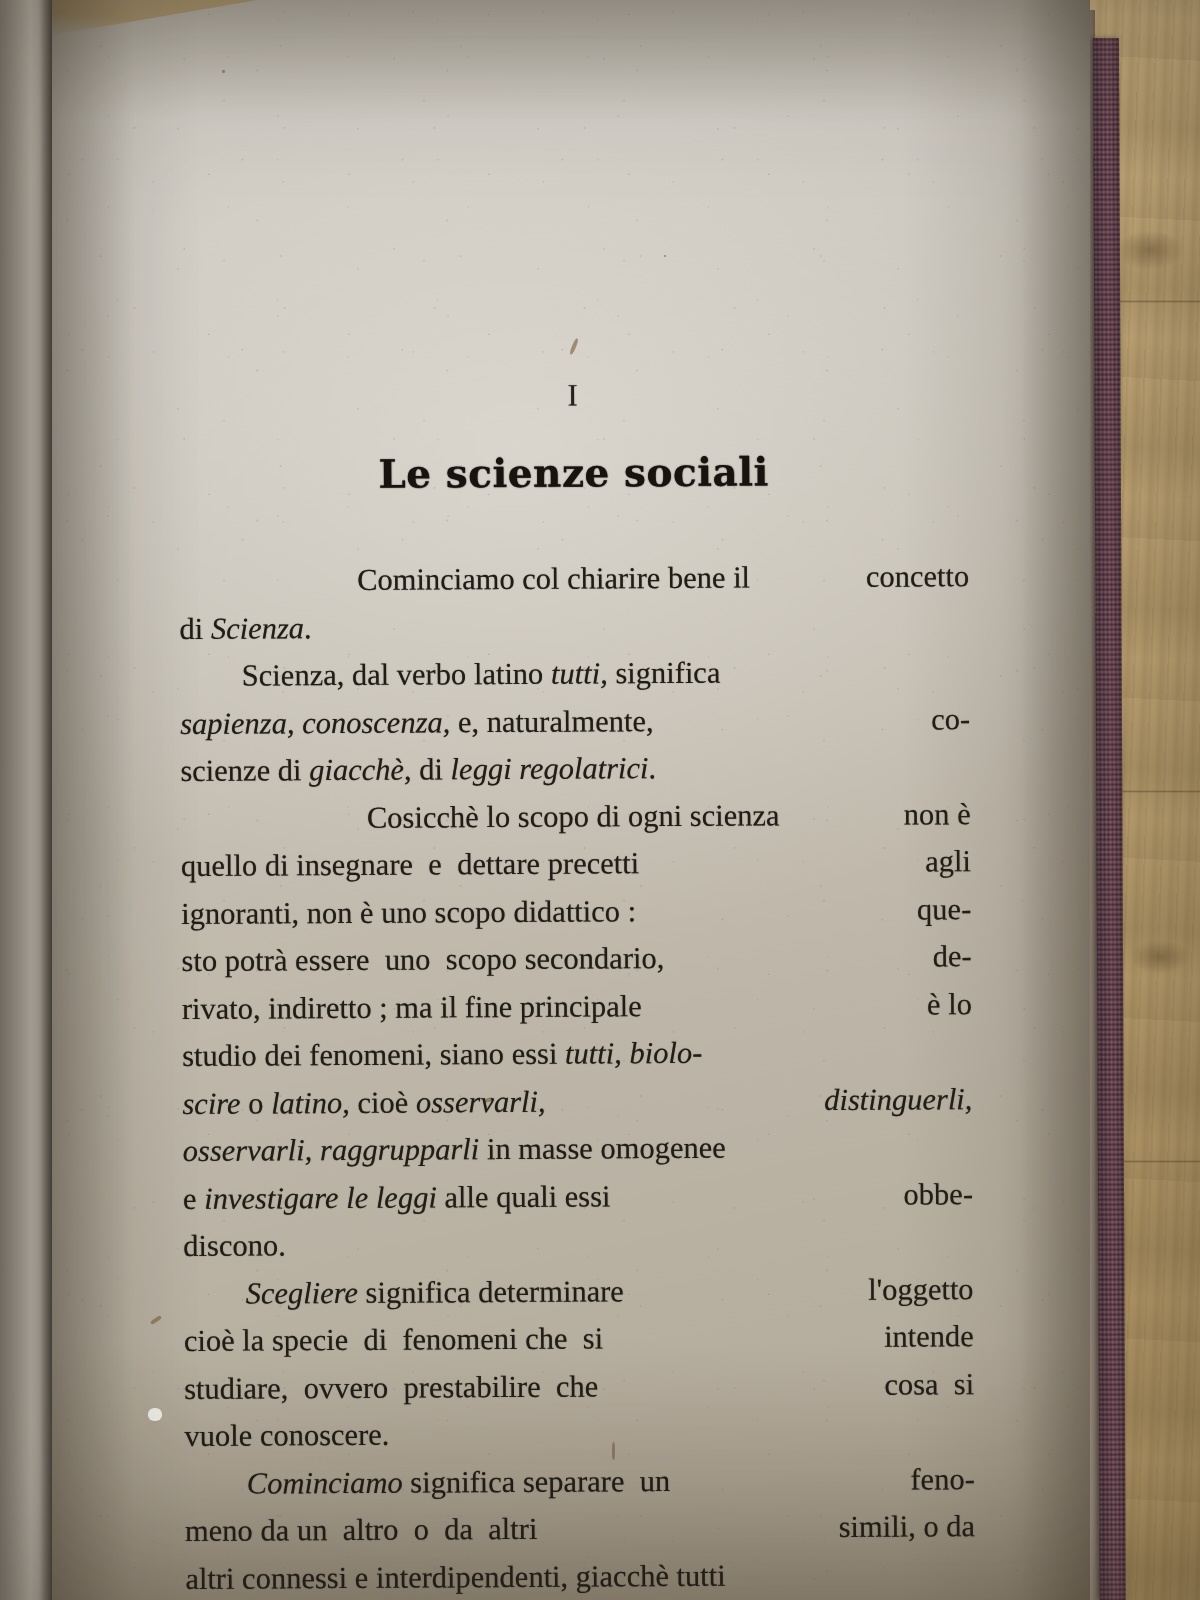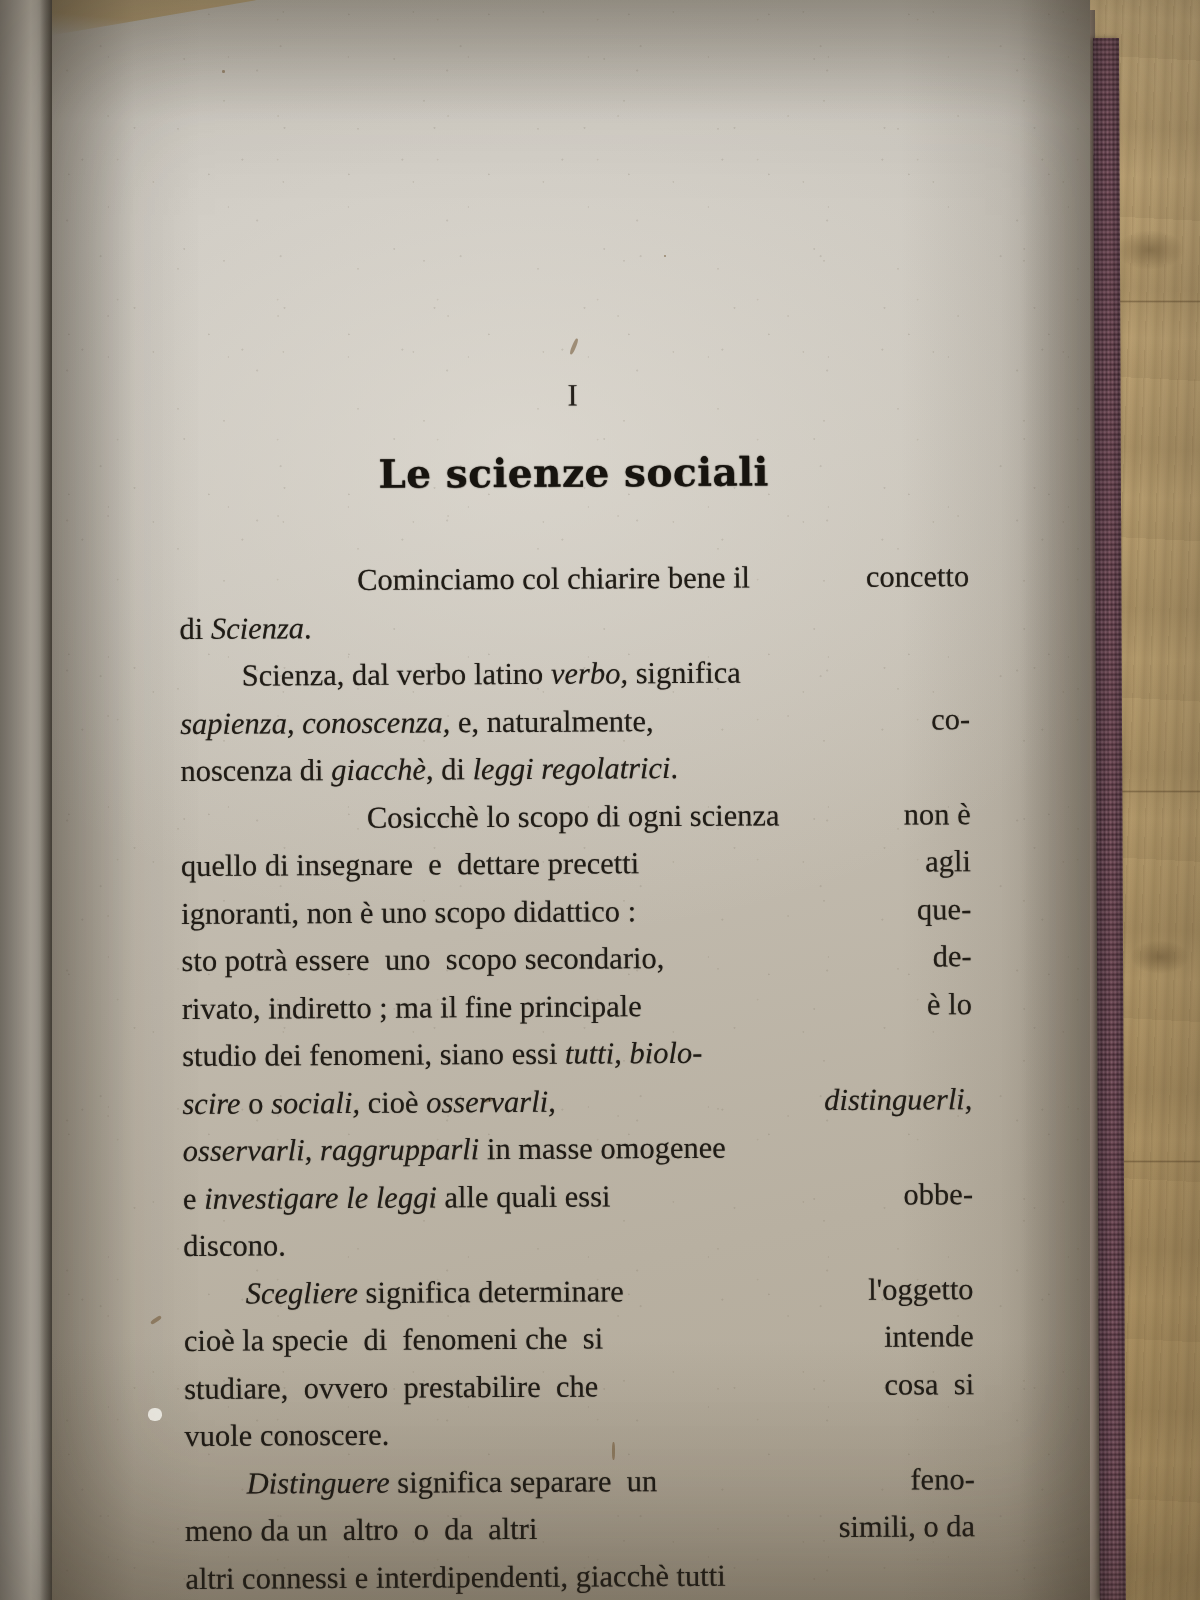--- a/index.html
+++ b/index.html
@@ -292,26 +292,26 @@
         <div>
           <span class="ln just">
               <span class="indent"></span>
               <span>Cominciamo col chiarire bene il</span>
               <span>concetto</span>
             </span>
           <span class="ln"><span>di </span><i>Scienza</i><span>.</span></span>
         </div>
 
         <div>
-          <span class="ln"><span class="indent"></span><span>Scienza, dal verbo latino </span><i>verbo,</i><span> significa</span></span>
+          <span class="ln"><span class="indent"></span><span>Scienza, dal verbo latino </span><i>tutti,</i><span> significa</span></span>
           <span class="ln just">
               <span><i>sapienza, conoscenza,</i><span> e, naturalmente,</span></span>
               <span>co-</span>
             </span>
-          <span class="ln"><span>noscenza di </span><i>giacchè</i><span>, di </span><i>leggi regolatrici</i><span>.</span></span>
+          <span class="ln"><span>scienze di </span><i>giacchè</i><span>, di </span><i>leggi regolatrici</i><span>.</span></span>
         </div>
 
         <div>
           <span class="ln just">
               <span class="indent"></span>
               <span>Cosicchè lo scopo di ogni scienza</span>
               <span>non è</span>
             </span>
           <span class="ln just">
               <span>quello di insegnare  e  dettare precetti</span>
@@ -324,21 +324,21 @@
           <span class="ln just">
               <span>sto potrà essere  uno  scopo secondario,</span>
               <span>de-</span>
             </span>
           <span class="ln just">
               <span>rivato, indiretto ; ma il fine principale</span>
               <span>è lo</span>
             </span>
           <span class="ln"><span>studio dei fenomeni, siano essi </span><i>tutti, biolo-</i></span>
           <span class="ln just">
-              <span><i>scire</i><span> o </span><i>sociali,</i><span> cioè </span><i>osservarli,</i></span>
+              <span><i>scire</i><span> o </span><i>latino,</i><span> cioè </span><i>osservarli,</i></span>
               <i>distinguerli,</i>
             </span>
           <span class="ln"><i>osservarli, raggrupparli</i><span> in masse omogenee</span></span>
           <span class="ln just">
               <span><span>e </span><i>investigare le leggi</i><span> alle quali essi</span></span>
               <span>obbe-</span>
             </span>
           <span class="ln">discono.</span>
         </div>
 
@@ -353,21 +353,21 @@
             </span>
           <span class="ln just">
               <span>studiare,  ovvero  prestabilire  che</span>
               <span>cosa  si</span>
             </span>
           <span class="ln">vuole conoscere.</span>
         </div>
 
         <div>
           <span class="ln just">
-              <span><span class="indent"></span><i>Distinguere</i><span> significa separare  un</span></span>
+              <span><span class="indent"></span><i>Cominciamo</i><span> significa separare  un</span></span>
               <span>feno-</span>
             </span>
           <span class="ln just">
               <span>meno da un  altro  o  da  altri</span>
               <span>simili, o da</span>
             </span>
           <span class="ln">altri connessi e interdipendenti, giacchè tutti</span>
         </div>
 
       </div>

